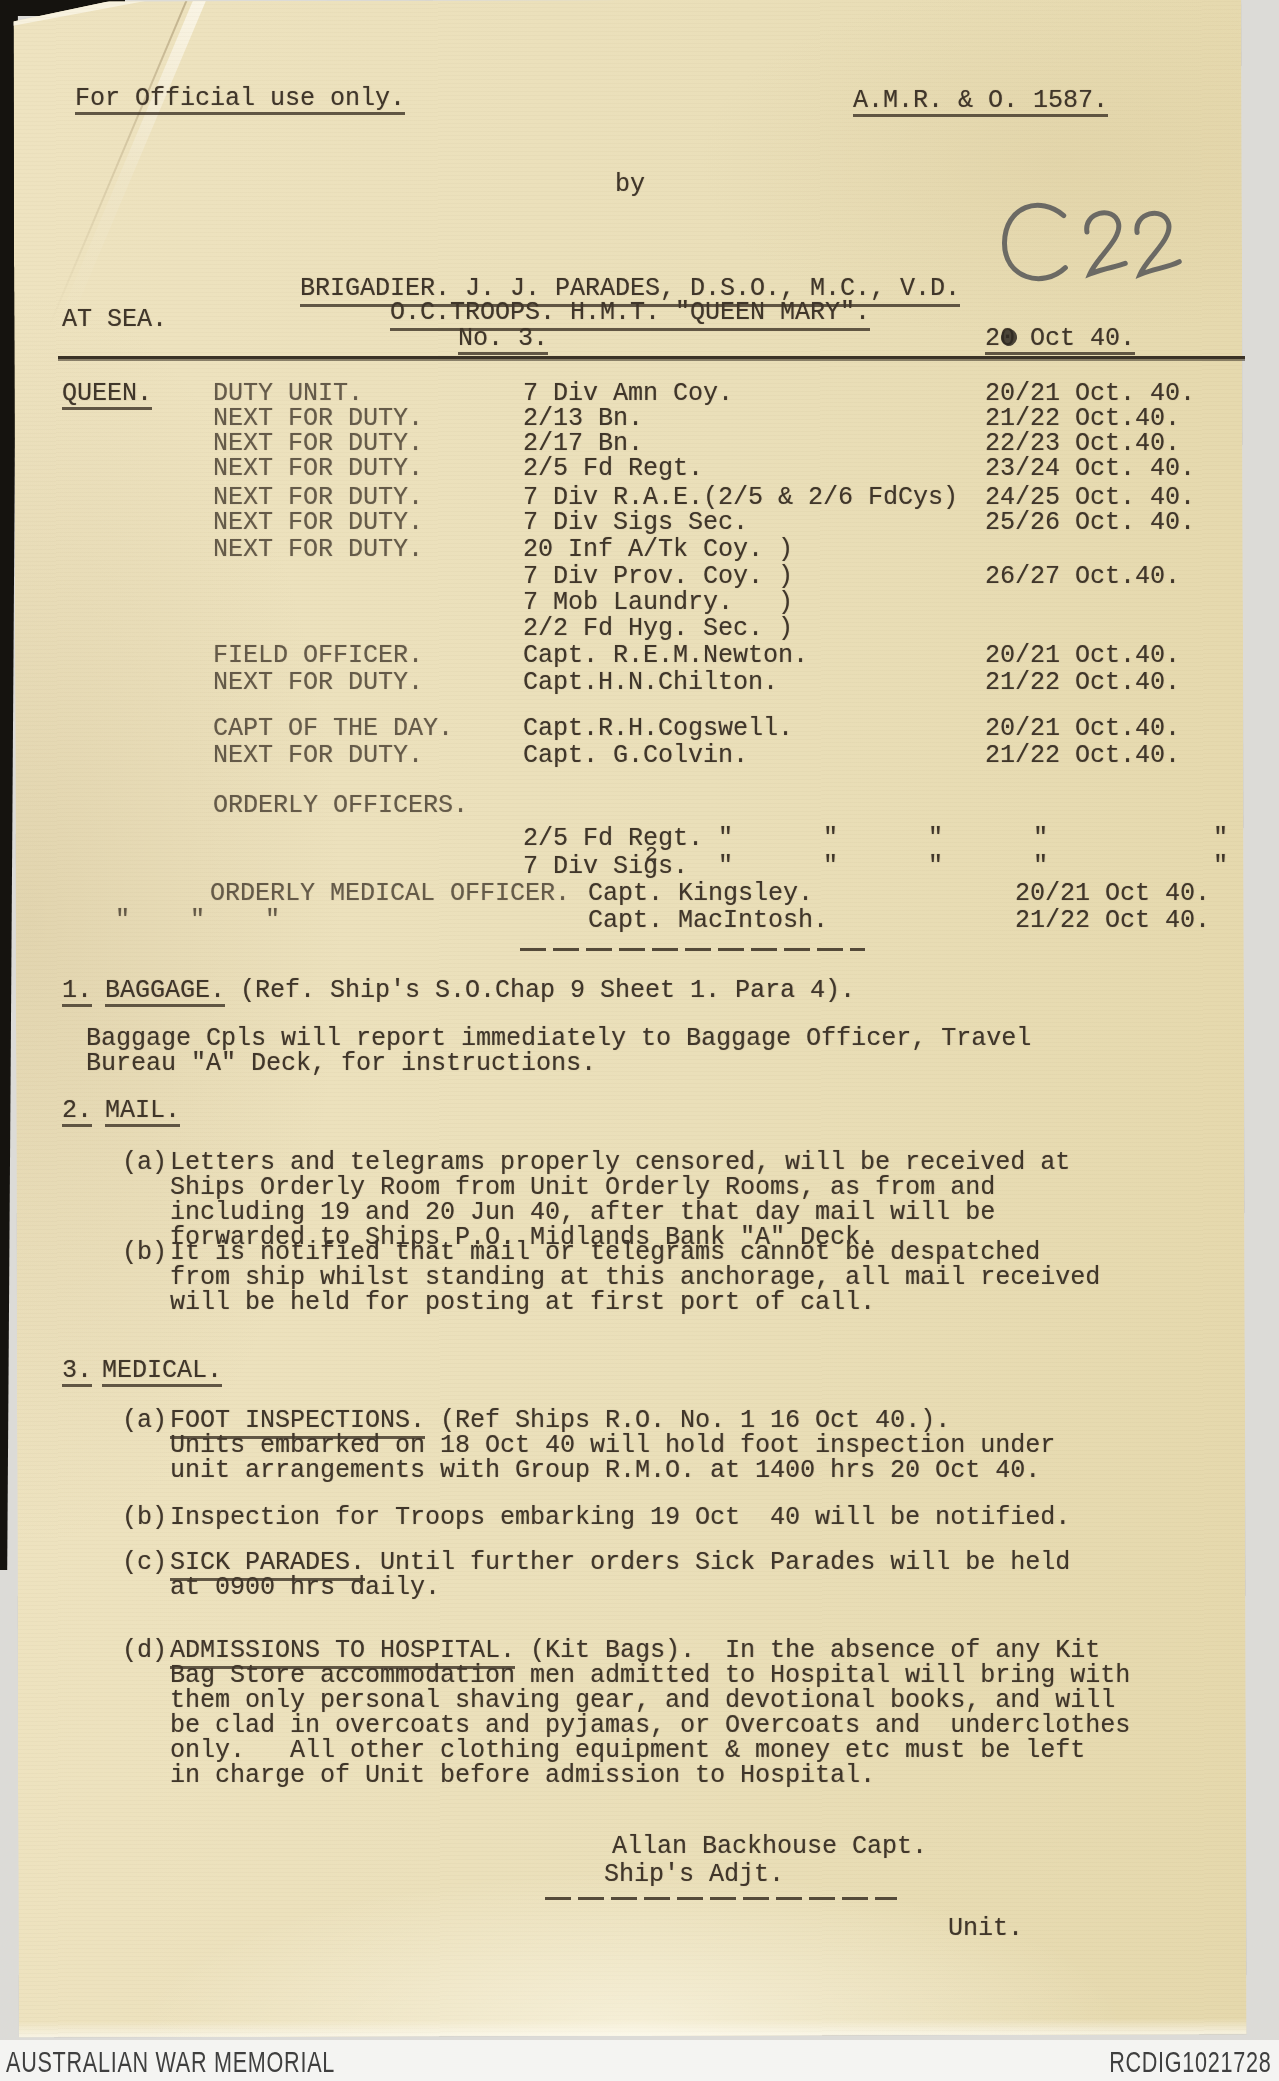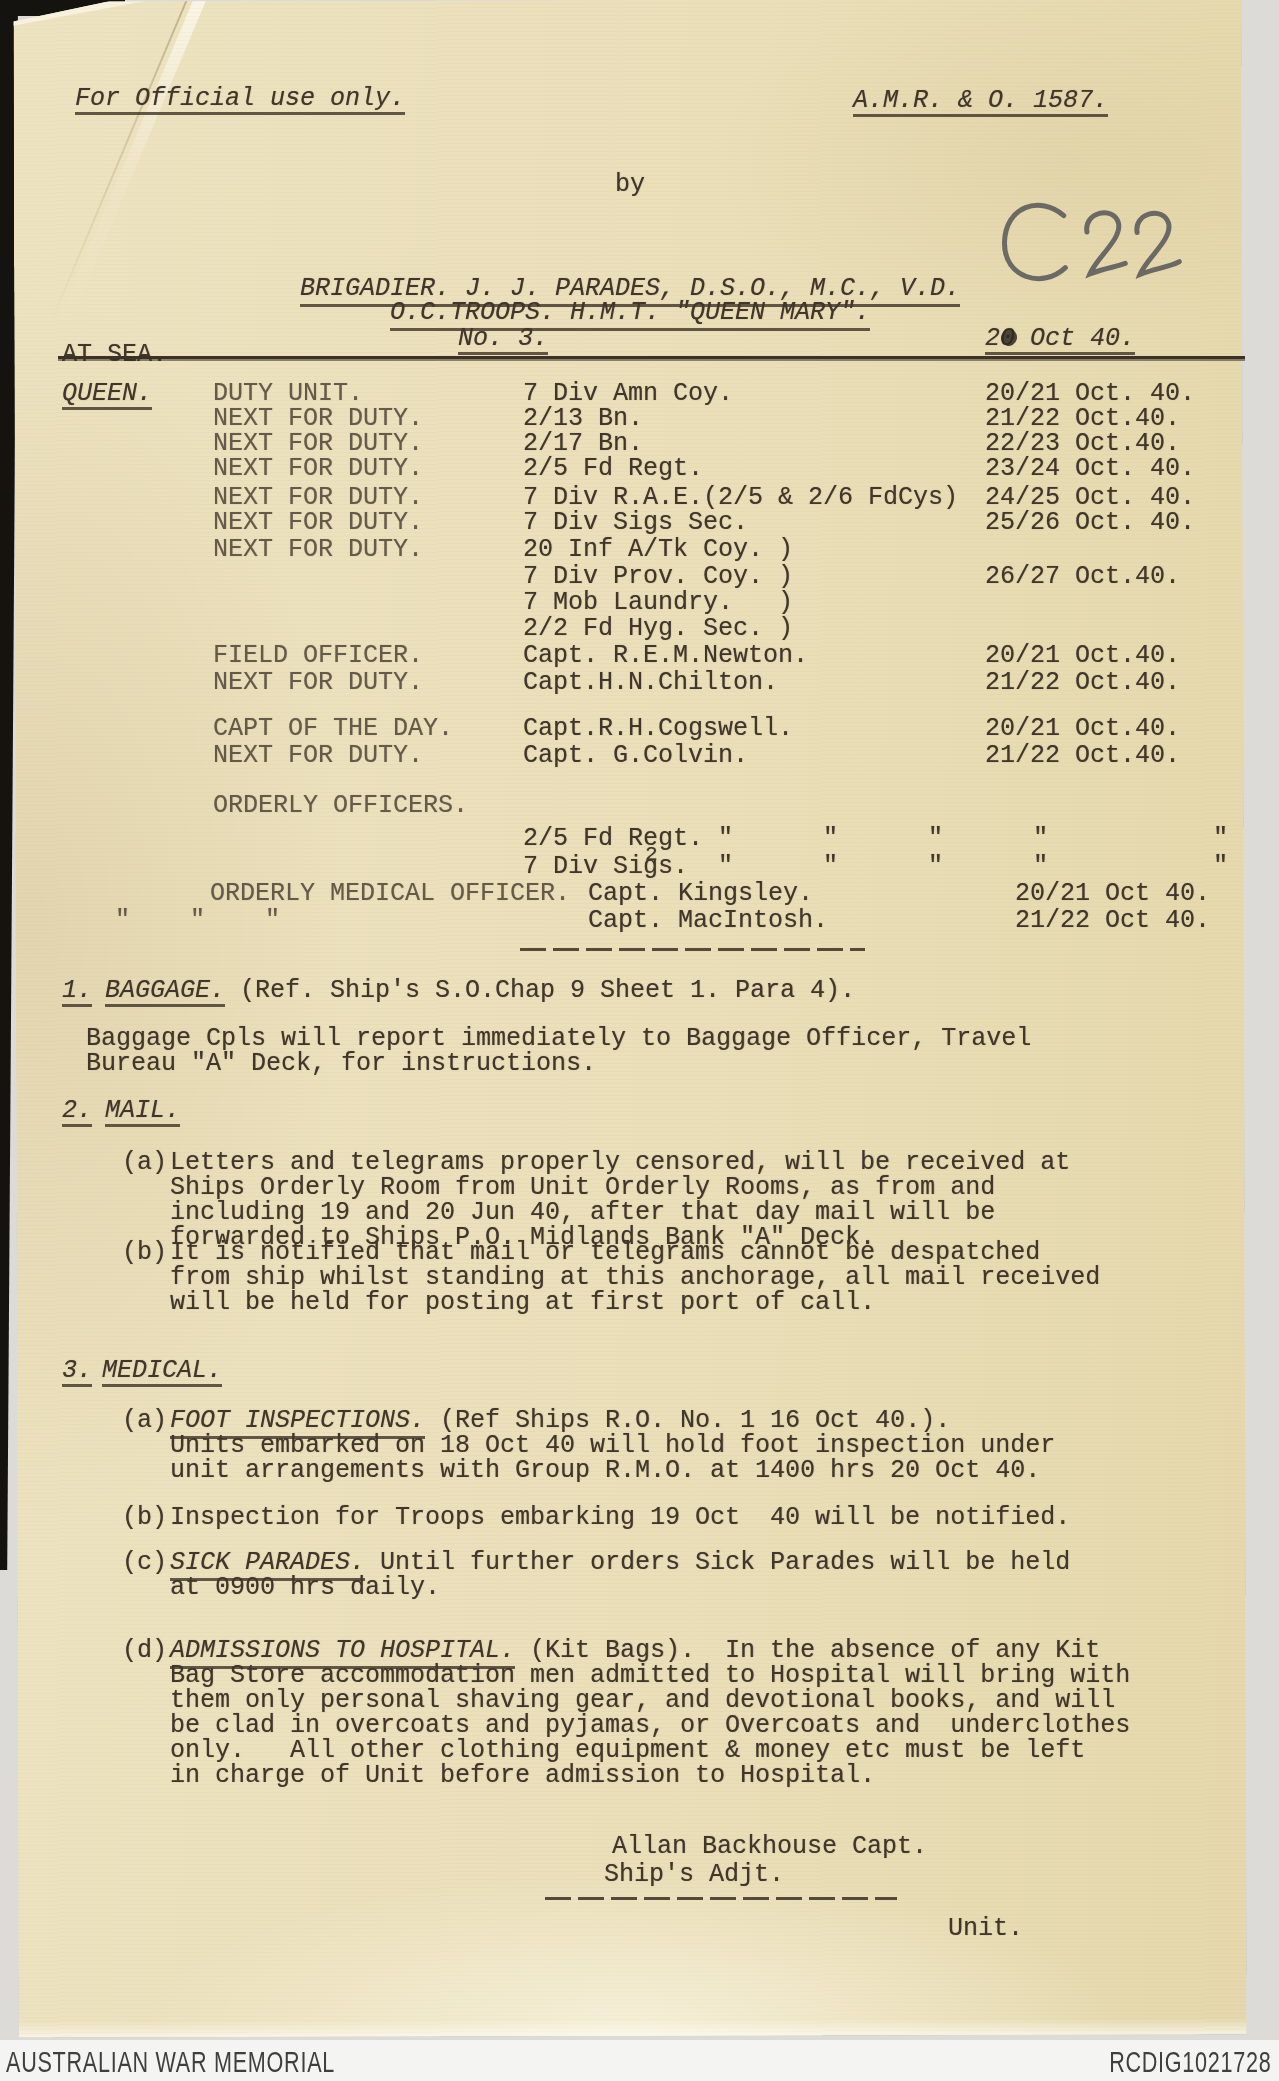--- a/index.html
+++ b/index.html
@@ -23,21 +23,21 @@
   .crease{position:absolute;left:112px;top:-30px;width:12px;height:380px;transform:rotate(23deg);
           background:linear-gradient(to bottom,rgba(252,248,236,.9),rgba(240,232,206,.5) 55%,rgba(150,128,88,0));}
   .crease-line{position:absolute;left:104px;top:-20px;width:2px;height:360px;transform:rotate(23deg);
           background:linear-gradient(to bottom,rgba(130,108,70,.4),rgba(130,108,70,0));}
   .paper-bottom{position:absolute;left:0;bottom:0;width:100%;height:16px;
           background:linear-gradient(to bottom,rgba(250,247,235,0),rgba(250,247,235,.85));}
   .content{position:absolute;left:0;top:0;width:1279px;height:2081px;z-index:5;}
   .t{position:absolute;font-family:"Liberation Mono","DejaVu Sans Mono",monospace;font-size:25px;
      line-height:25px;white-space:pre;color:#40362a;
      text-shadow:0.3px 0.4px 0.9px rgba(64,54,42,.5);}
-  .u{border-bottom:3px solid rgba(58,48,35,.78);padding-bottom:1px;font-style:italic;}
+  .u{border-bottom:3px solid rgba(58,48,35,.78);padding-bottom:1px;}
   .f{opacity:.78;}
   .p{white-space:pre-wrap;width:1085px;}
   .ctr{left:16px;width:1228px;text-align:center;}
   .rule-main{position:absolute;left:58px;top:356px;width:1187px;height:5px;
      background:linear-gradient(to bottom,#3a3226 0 3px,transparent 3px 3.5px,rgba(58,50,38,.55) 3.5px 5px);}
   .rule-dash{position:absolute;height:3px;
      background:repeating-linear-gradient(90deg,rgba(58,48,35,.85) 0 26px,transparent 26px 33px);}
   .blob{position:absolute;left:1001px;top:329px;width:16px;height:17px;border-radius:50%;
      background:#2f2922;opacity:.85;transform:rotate(15deg);}
   .c22{position:absolute;left:988px;top:192px;transform:rotate(-4deg);}
@@ -75,21 +75,21 @@
         <path d="M 78 22 C 56 0 20 8 17 45 C 14 80 52 94 76 74"></path>
         <path d="M 100 40 C 98 20 128 15 132 33 C 135 49 108 66 100 82 C 116 77 126 77 136 74"></path>
         <path d="M 150 44 C 148 24 178 19 182 37 C 185 53 158 70 150 86 C 166 81 178 81 190 76"></path>
       </g>
     </svg>
     <span class="sr">C 22</span>
 
     <div class="t ctr" style="top:276px"><span class="u">BRIGADIER. J. J. PARADES, D.S.O., M.C., V.D.</span></div>
     <div class="t ctr" style="top:300px"><span class="u">O.C.TROOPS. H.M.T. "QUEEN MARY".</span></div>
 
-    <span class="t" style="top:342px;left:62px">AT SEA.</span>
+    <span class="t" style="top:307px;left:62px">AT SEA.</span>
     <span class="t u" style="top:326px;left:458px">No. 3.</span>
     <span class="t u" style="top:326px;left:985px">20 Oct 40.</span>
     <div class="blob"></div>
     <div class="rule-main"></div>
 
     <span class="t u" style="top:381px;left:62px">QUEEN.</span>
 
     <span class="t f" style="top:381px;left:213px">DUTY UNIT.</span>
     <span class="t" style="top:381px;left:523px">7 Div Amn Coy.</span>
     <span class="t" style="top:381px;left:985px">20/21 Oct. 40.</span>

